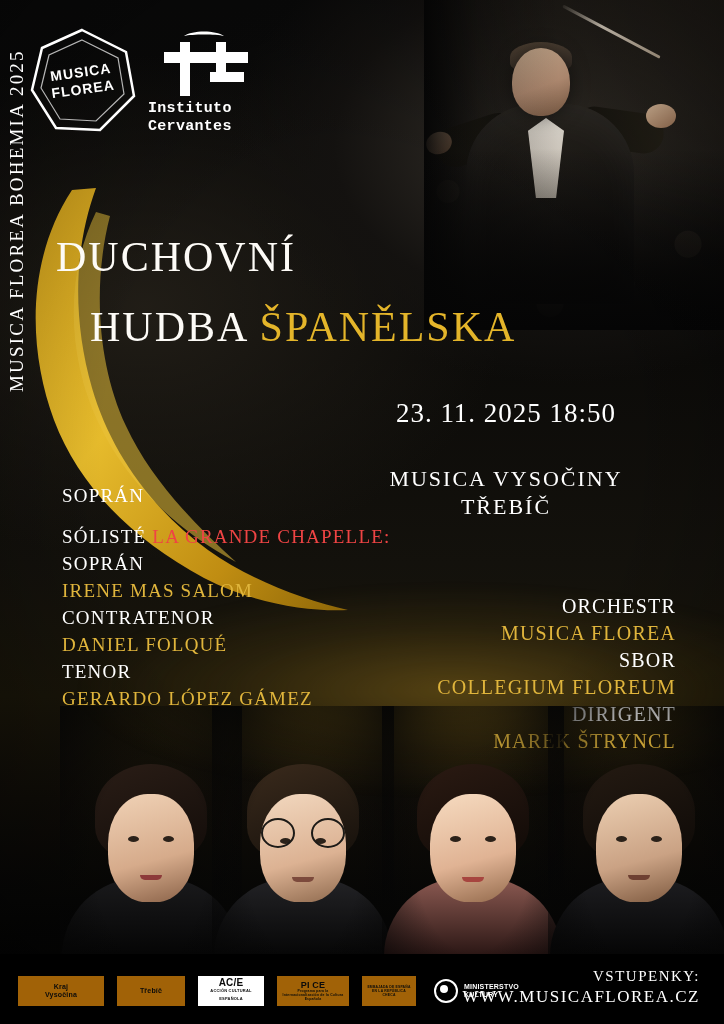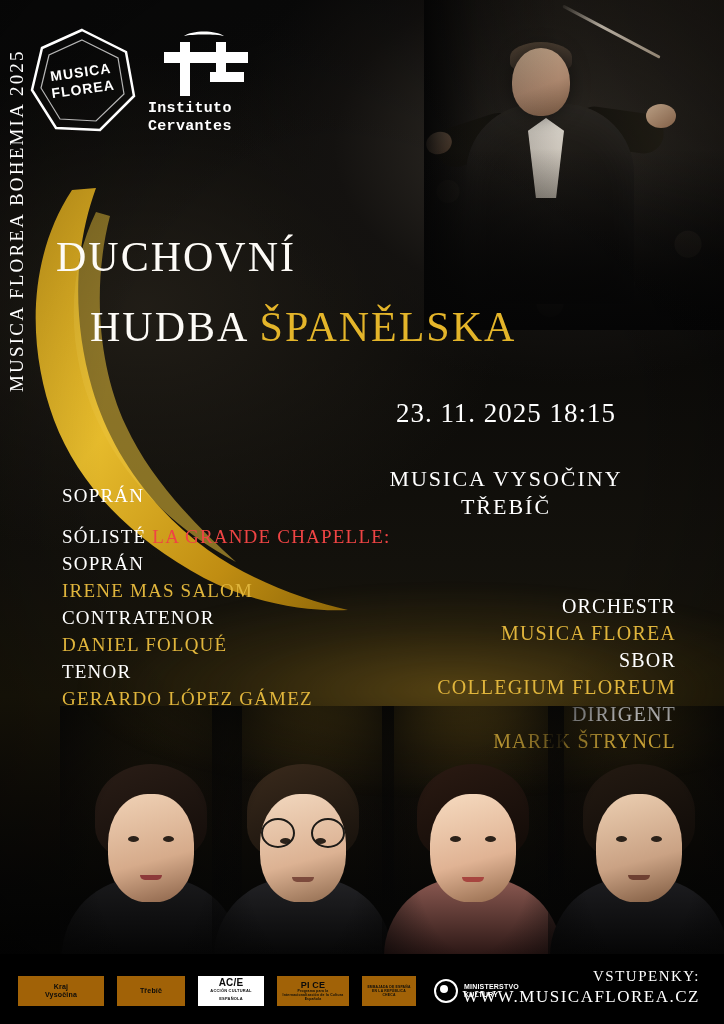--- a/index.html
+++ b/index.html
@@ -538,21 +538,21 @@
       <div>Cervantes</div>
     </div>
   </div>
 
   <div class="title">
     <div class="line line1">DUCHOVNÍ</div>
     <div class="line line2"><span>HUDBA </span><span class="accent">ŠPANĚLSKA</span></div>
   </div>
 
   <div class="event">
-    <div class="date">23. 11. 2025  18:15</div>
+    <div class="date">23. 11. 2025  18:50</div>
     <div class="venue">
       <div>MUSICA VYSOČINY</div>
       <div>TŘEBÍČ</div>
     </div>
   </div>
 
   <div class="sidetext">MUSICA FLOREA BOHEMIA 2025</div>
 
   <div class="credits-left">
     <div class="role">SOPRÁN</div>

